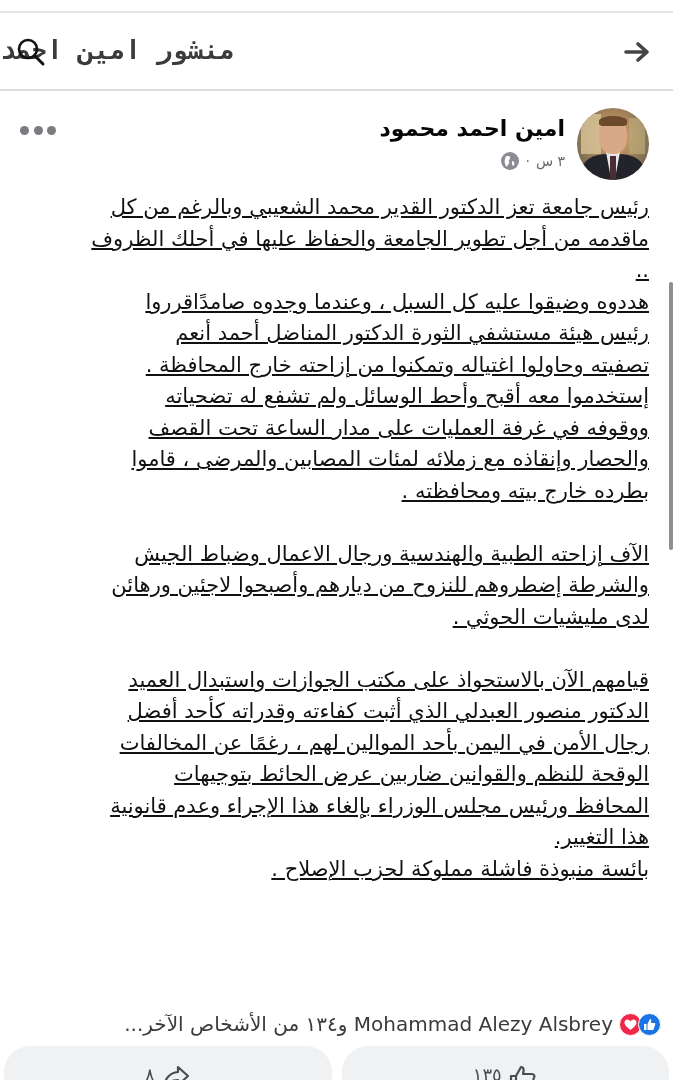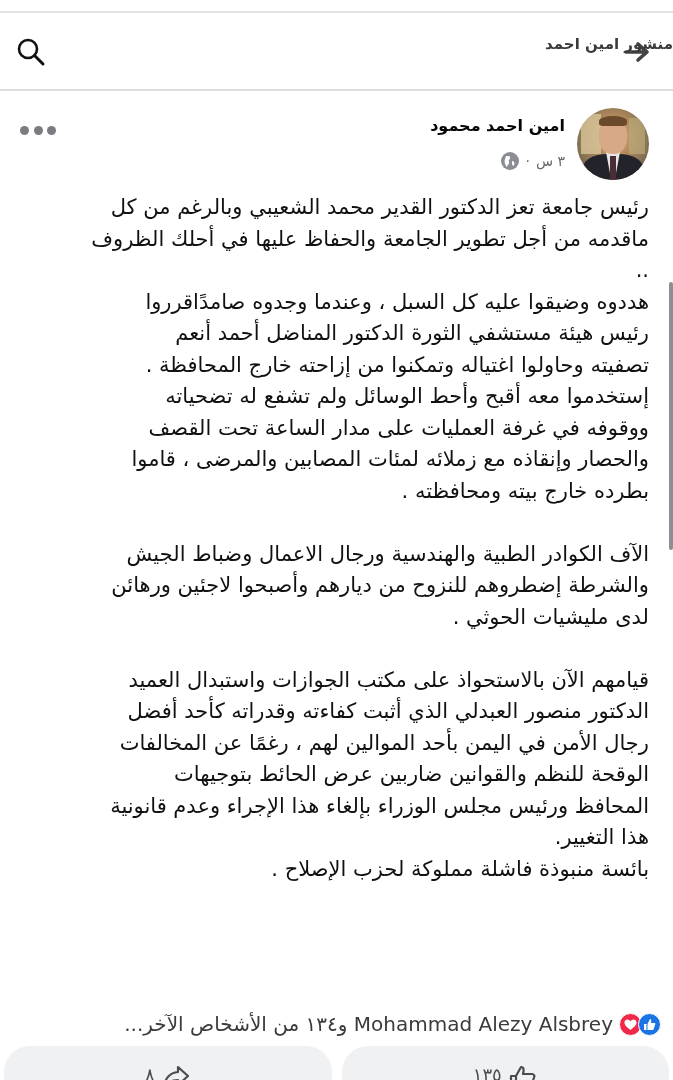--- a/index.html
+++ b/index.html
@@ -17,22 +17,22 @@
     position: absolute; left: 0; top: 13px; width: 673px; height: 78px;
     background: #ffffff;
     border-bottom: 2px solid #dcdcdc;
   }
   .header .back {
     position: absolute; right: 18px; top: 24px; width: 34px; height: 30px;
     display: flex; align-items: center; justify-content: center;
   }
   .header .title {
     position: absolute; left: 0; right: 0; top: 22px;
-    text-align: right; direction: rtl;
-    font-size: 15px; font-weight: bold; color: #3a3b3c;
+    text-align: left; direction: rtl;
+    font-size: 26px; font-weight: bold; color: #3a3b3c; font-family: Liberation Mono, monospace;
   }
   .header .search {
     position: absolute; left: 14px; top: 22px; width: 34px; height: 34px;
     display: flex; align-items: center; justify-content: center;
   }
   .post-head {
     position: absolute; left: 0; top: 100px; width: 673px; height: 88px;
   }
   .avatar {
     position: absolute; right: 24px; top: 8px; width: 72px; height: 72px;
@@ -56,21 +56,21 @@
   .avatar .shirt {
     position: absolute; left: 29px; top: 44px; width: 14px; height: 30px;
     background: #e9e6ea; clip-path: polygon(0 0, 100% 0, 60% 100%, 40% 100%);
   }
   .avatar .tie {
     position: absolute; left: 33px; top: 48px; width: 6px; height: 24px;
     background: #4a2c34;
   }
   .author {
     position: absolute; right: 108px; top: 16px; direction: rtl;
-    font-size: 16px; font-weight: bold; color: #050505;
+    font-size: 22px; font-weight: bold; color: #050505;
   }
   .meta {
     position: absolute; right: 108px; top: 52px; direction: rtl;
     display: flex; align-items: center; gap: 6px;
     font-size: 14px; color: #65676b;
   }
   .globe {
     width: 18px; height: 18px; border-radius: 50%;
     background: #8a8d91; display: inline-flex; align-items: center; justify-content: center;
   }
@@ -78,21 +78,21 @@
     position: absolute; left: 20px; top: 21px; width: 36px; height: 18px;
     display: flex; align-items: center; justify-content: space-between;
   }
   .more span { width: 9px; height: 9px; border-radius: 50%; background: #7a7c80; display: block; }
   .body {
     position: absolute; right: 24px; top: 192px; width: 620px;
     direction: rtl; text-align: right;
     font-family: "DejaVu Sans", sans-serif;
     font-size: 21px; line-height: 31.5px; color: #111111;
   }
-  .body p { white-space: nowrap; }
+  .body p { white-space: nowrap; text-decoration: underline; }
   .body .gap { height: 31.5px; }
   .scrollbar {
     position: absolute; left: 669px; top: 282px; width: 4px; height: 268px;
     background: #8d8f96; border-radius: 2px;
   }
   .reactions {
     position: absolute; right: 12px; top: 1006px; height: 30px;
     direction: rtl; display: flex; align-items: flex-end; gap: 6px;
     font-size: 20px; color: #3b3b3b; white-space: nowrap;
   }
@@ -169,21 +169,21 @@
 
   <p>هددوه  وضيقوا  عليه كل السبل  ، وعندما وجدوه صامدًاقرروا</p>
   <p>رئيس هيئة  مستشفي الثورة  الدكتور المناضل أحمد أنعم</p>
   <p>تصفيته وحاولوا اغتياله وتمكنوا من  إزاحته خارج المحافظة .</p>
   <p>إستخدموا معه أقبح وأحط الوسائل  ولم تشفع له تضحياته</p>
   <p>ووقوفه في غرفة العمليات على مدار الساعة تحت القصف</p>
   <p>والحصار  وإنقاذه مع زملائه   لمئات المصابين والمرضى ، قاموا</p>
   <p>بطرده خارج بيته  ومحافظته  .</p>
   <div class="gap"></div>
 
-  <p>الآف الكوادر الطبية والهندسية ورجال الاعمال وضباط الجيش</p>
+  <p>الآف إزاحته الطبية والهندسية ورجال الاعمال وضباط الجيش</p>
   <p>والشرطة إضطروهم للنزوح من ديارهم وأصبحوا لاجئين  ورهائن</p>
   <p>لدى مليشيات الحوثي .</p>
   <div class="gap"></div>
 
   <p>قيامهم الآن بالاستحواذ على مكتب الجوازات واستبدال العميد</p>
   <p>الدكتور منصور العبدلي الذي أثبت كفاءته وقدراته كأحد أفضل</p>
   <p>رجال الأمن في اليمن بأحد الموالين لهم  ،  رغمًا عن المخالفات</p>
   <p>الوقحة للنظم والقوانين  ضاربين عرض الحائط بتوجيهات</p>
   <p>المحافظ  ورئيس  مجلس الوزراء  بإلغاء هذا الإجراء وعدم قانونية</p>
   <p>هذا التغيير.</p>

